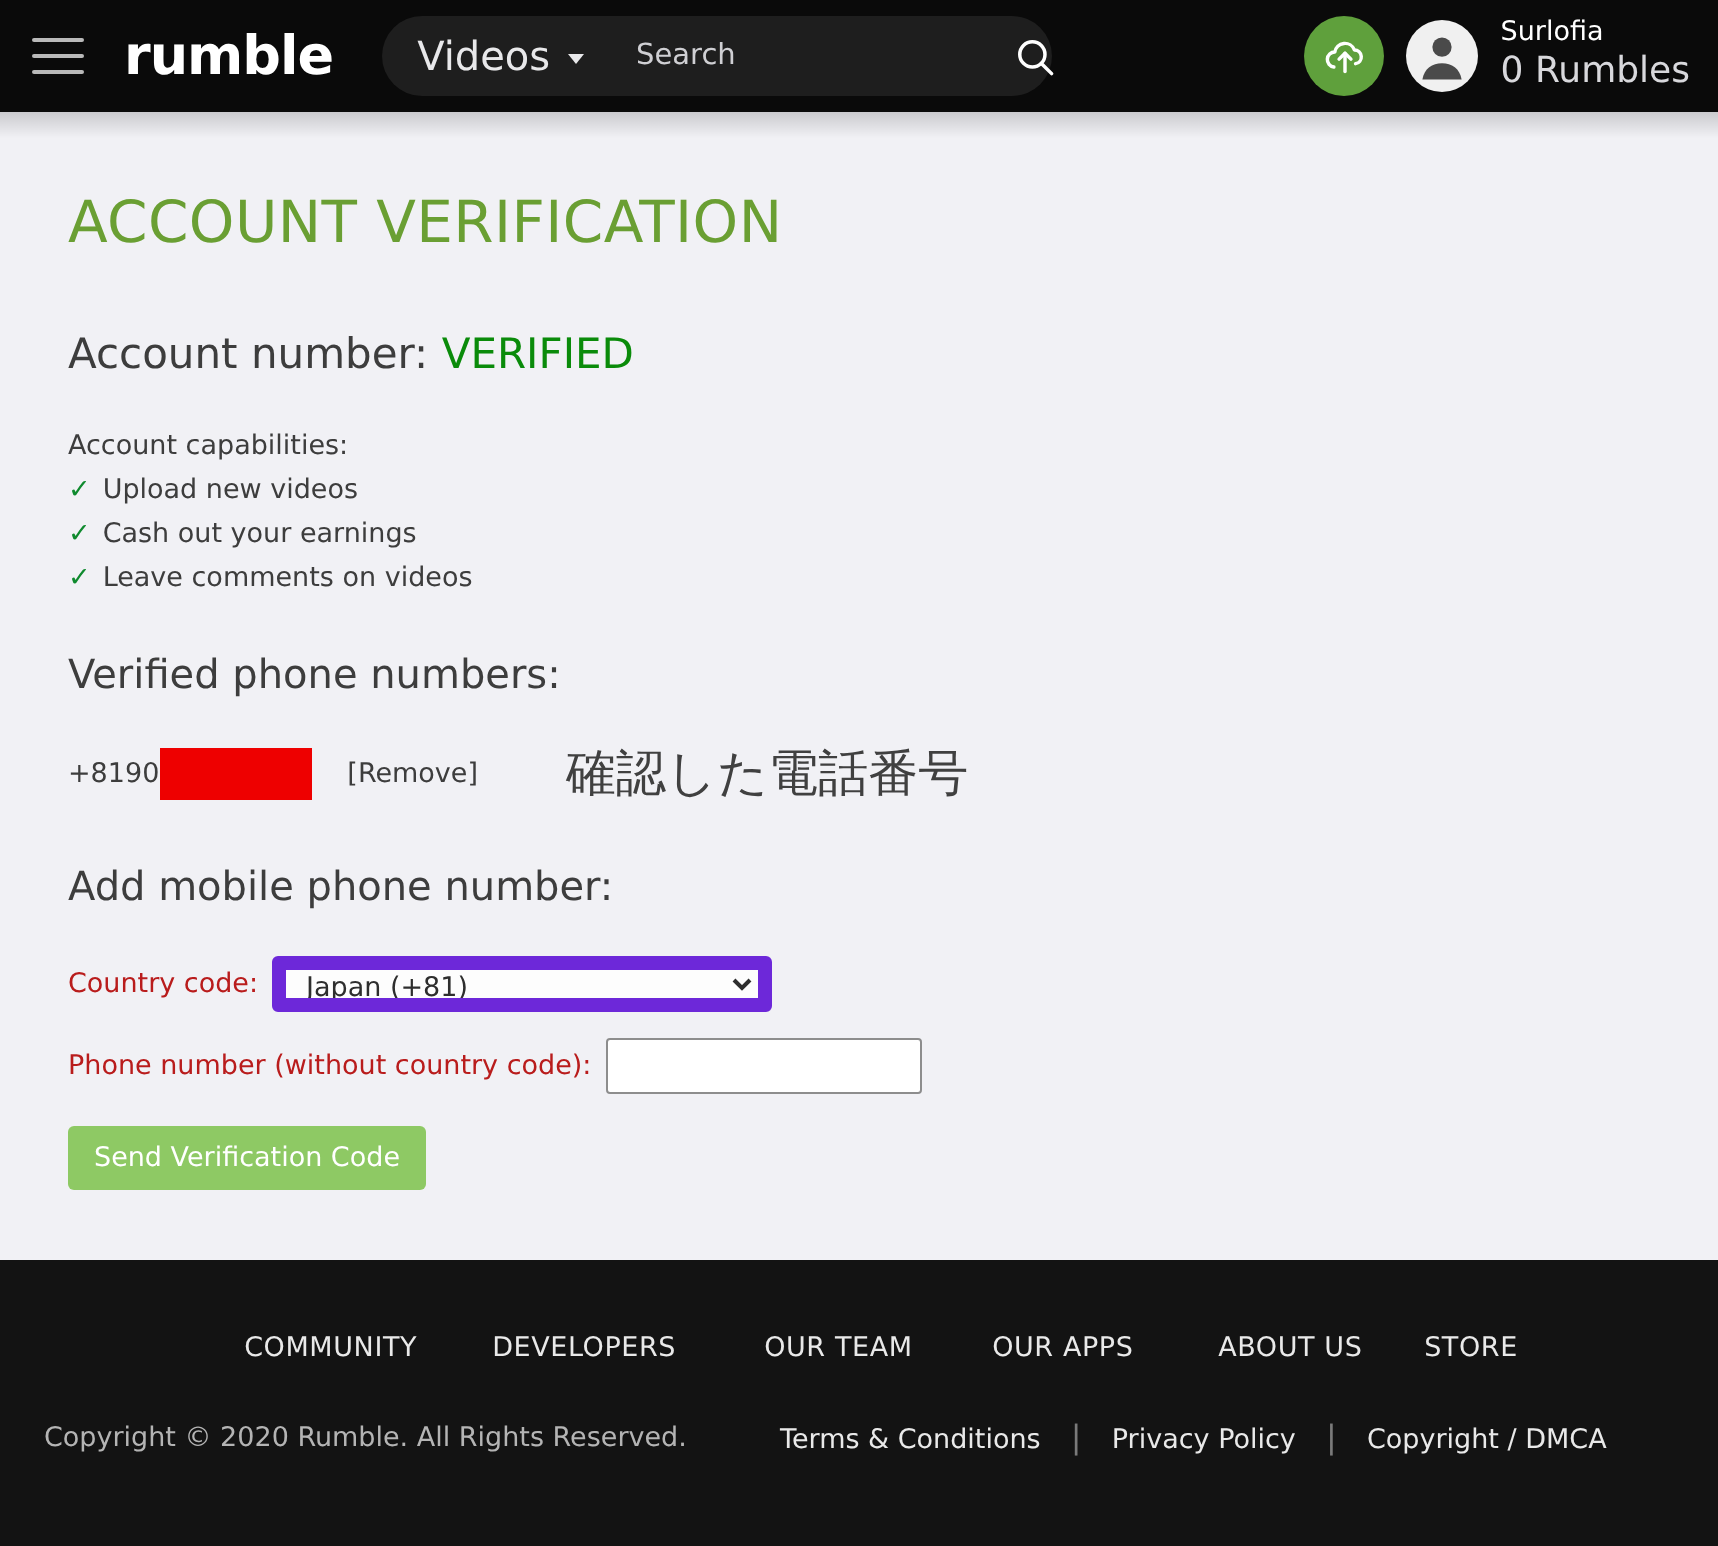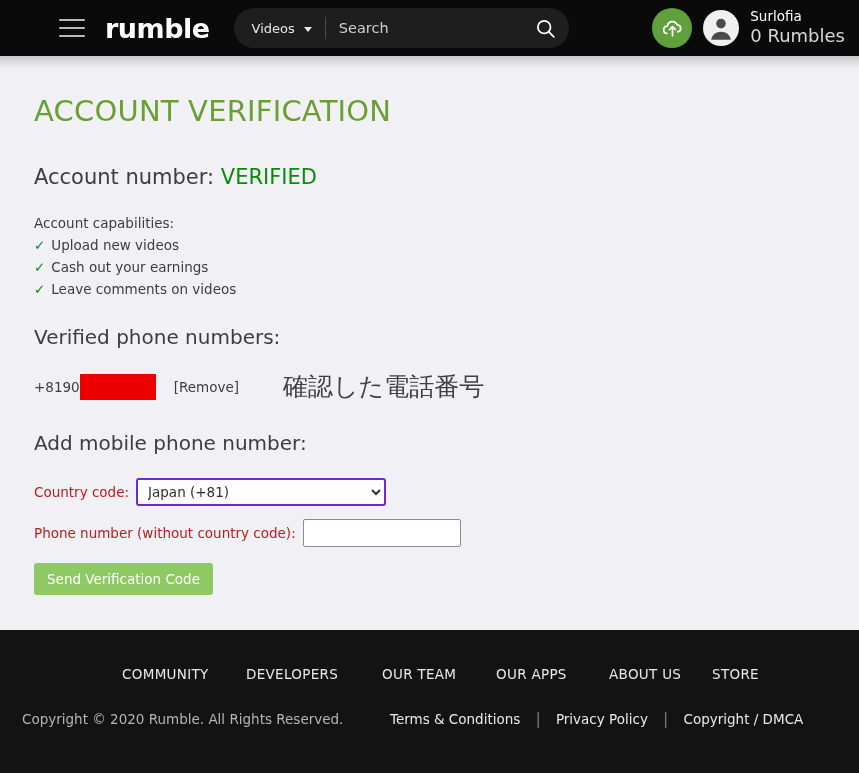--- a/index.html
+++ b/index.html
@@ -9,21 +9,21 @@
     font-family: "DejaVu Sans", "Liberation Sans", sans-serif;
     background:#f1f1f5;
     overflow:hidden;
   }
 
   
   .header {
     height:56px; width:100%;
     background:#0a0a0a;
     display:flex; align-items:center;
-    position:relative; z-index:5;padding-left:43px;
+    position:relative; z-index:5;
   }
   .hamburger {
     margin-left:16px; width:26px; height:18px;
     display:flex; flex-direction:column; justify-content:space-between;
     cursor:pointer;
   }
   .hamburger span { display:block; height:2px; width:100%; background:#b9b9b9; border-radius:1px; }
   .logo {
     margin-left:20px;
     color:#ffffff;
@@ -36,21 +36,21 @@
   }
   .searchwrap {
     margin-left:24px;
     width:335px; height:40px;
     background:#1e1e1e;
     border-radius:20px;
     display:flex; align-items:center;
     padding:0 4px 0 18px;
   }
   .search-cat {
-    color:#e8e8ea; font-size:13px;
+    color:#e8e8ea; font-size:20px;
     display:flex; align-items:center; gap:9px;
     cursor:pointer; white-space:nowrap;
   }
   .chev-dn {
     width:0;height:0;
     border-left:4.5px solid transparent;
     border-right:4.5px solid transparent;
     border-top:5.5px solid #e8e8ea;
     margin-top:2px;
   }
@@ -144,21 +144,21 @@
 
   .add-head{ margin-top:28px; font-size:20px; color:#3d3d3d; font-weight:400; }
 
   .form-row{ margin-top:23px; display:flex; align-items:center; }
   .form-label{ font-size:13.5px; color:#b91c1c; margin-right:7px; }
   select.country{
     width:250px; height:28px;
     font-size:13.5px;
     font-family:"DejaVu Sans","Liberation Sans",sans-serif;
     color:#2e2e2e;
-    border:2px solid #6d28d9;
+    border:7px solid #6d28d9;
     border-radius:3px;
     background:#fdfdfd;
     padding-left:6px;
   }
   .form-row2{ margin-top:13px; display:flex; align-items:center; }
   input.phonefield{
     width:158px; height:28px;
     border:1px solid #8d8d8d;
     border-radius:2px;
     background:#ffffff;

